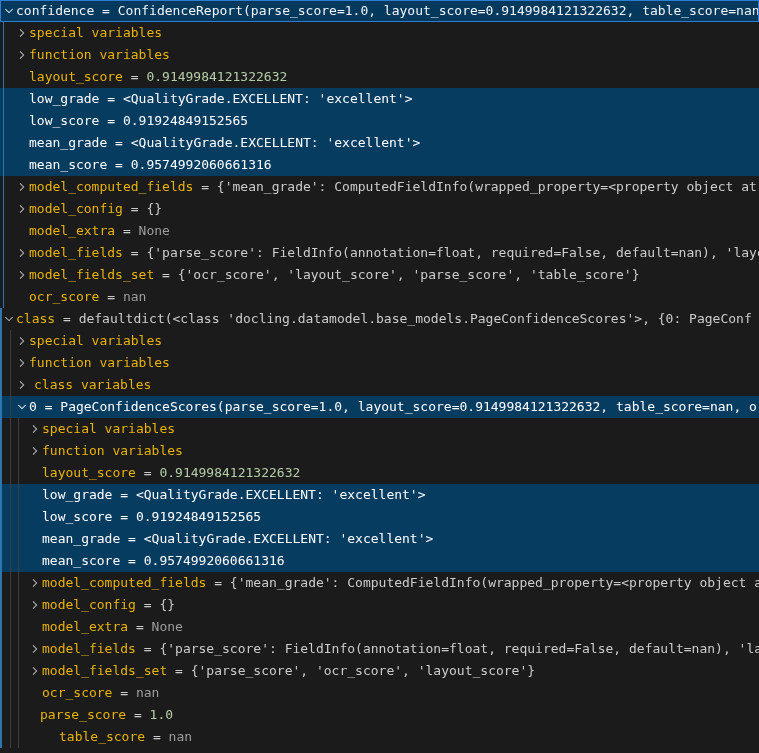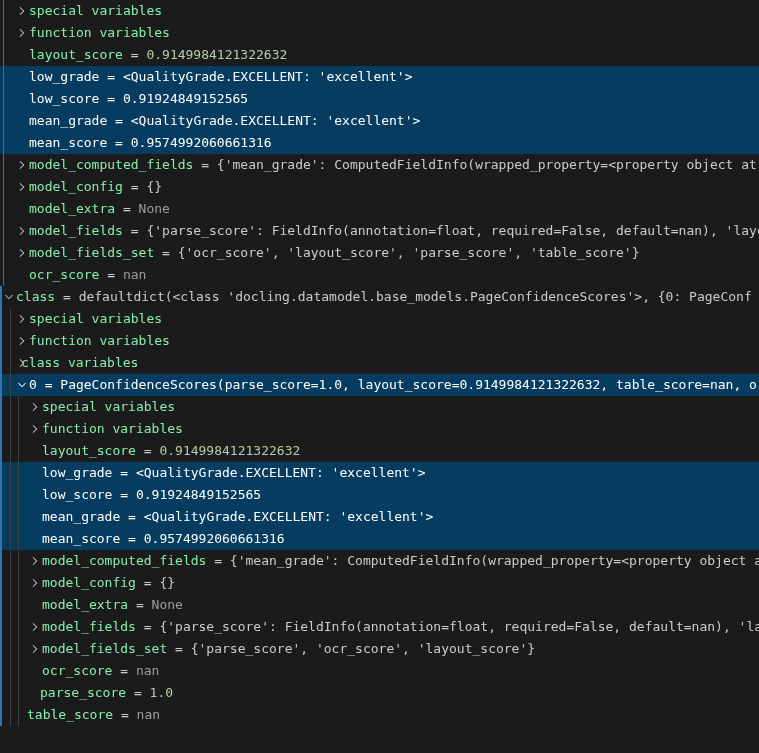--- a/index.html
+++ b/index.html
@@ -29,34 +29,37 @@
   .row.selected .name,
   .row.selected .v-object,
   .row.selected .eq,
   .row.selected .twistie{color:#f2f6fa;}
   .twistie{
     position:absolute;top:3px;width:16px;height:16px;
     color:#b8b8b8;display:inline-flex;align-items:center;justify-content:center;
   }
   .twistie svg{display:block;}
   .twistie.expanded svg{transform:rotate(90deg);}
-  .name{color:#86efac;}
+  .name{color:#eab308;}
   .eq{color:#cccccc;}
   .v-number{color:#b5cea8;}
   .v-object{color:#cccccc;}
   .v-dim{color:#9d9d9d;}
   .guide{position:absolute;top:0;bottom:0;width:1px;pointer-events:none;}
   .guide.blue{background:#2e75b0;}
   .guide.blue-bar{width:2px;background:#2e75b0;}
   .guide.gray{background:#3e3e3e;}
 </style>
 </head>
 <body>
 
 <div id="tree">
+    <div class="row selected" style="padding-left: 16px;"><span class="twistie expanded" style="left: 1px;"><svg width="14" height="14" viewBox="0 0 16 16">
+          <path fill="currentColor" d="M6.1 3.4l-.8.8L9.1 8l-3.8 3.8.8.8L10.7 8z"></path>
+        </svg></span><span class="name">confidence</span><span class="eq"> = </span><span class="v-object">ConfidenceReport(parse_score=1.0, layout_score=0.9149984121322632, table_score=nan</span></div>
     <div class="row" style="padding-left: 29px;"><span class="guide blue" style="left: 3px;"></span><span class="twistie collapsed" style="left: 14px;"><svg width="14" height="14" viewBox="0 0 16 16">
           <path fill="currentColor" d="M6.1 3.4l-.8.8L9.1 8l-3.8 3.8.8.8L10.7 8z"></path>
         </svg></span><span class="name">special variables</span></div>
     <div class="row" style="padding-left: 29px;"><span class="guide blue" style="left: 3px;"></span><span class="twistie collapsed" style="left: 14px;"><svg width="14" height="14" viewBox="0 0 16 16">
           <path fill="currentColor" d="M6.1 3.4l-.8.8L9.1 8l-3.8 3.8.8.8L10.7 8z"></path>
         </svg></span><span class="name">function variables</span></div>
     <div class="row" style="padding-left: 29px;"><span class="guide blue" style="left: 3px;"></span><span class="name">layout_score</span><span class="eq"> = </span><span class="v-number">0.9149984121322632</span></div>
     <div class="row highlighted" style="padding-left: 29px;"><span class="guide blue" style="left: 3px;"></span><span class="name">low_grade</span><span class="eq"> = </span><span class="v-object">&lt;QualityGrade.EXCELLENT: 'excellent'&gt;</span></div>
     <div class="row highlighted" style="padding-left: 29px;"><span class="guide blue" style="left: 3px;"></span><span class="name">low_score</span><span class="eq"> = </span><span class="v-number">0.91924849152565</span></div>
     <div class="row highlighted" style="padding-left: 29px;"><span class="guide blue" style="left: 3px;"></span><span class="name">mean_grade</span><span class="eq"> = </span><span class="v-object">&lt;QualityGrade.EXCELLENT: 'excellent'&gt;</span></div>
@@ -77,21 +80,21 @@
     <div class="row" style="padding-left: 29px;"><span class="guide blue" style="left: 3px;"></span><span class="name">ocr_score</span><span class="eq"> = </span><span class="v-dim">nan</span></div>
     <div class="row" style="padding-left: 16px;"><span class="guide blue-bar" style="left: 0px;"></span><span class="twistie expanded" style="left: 1px;"><svg width="14" height="14" viewBox="0 0 16 16">
           <path fill="currentColor" d="M6.1 3.4l-.8.8L9.1 8l-3.8 3.8.8.8L10.7 8z"></path>
         </svg></span><span class="name">class</span><span class="eq"> = </span><span class="v-object">defaultdict(&lt;class 'docling.datamodel.base_models.PageConfidenceScores'&gt;, {0: PageConf</span></div>
     <div class="row" style="padding-left: 29px;"><span class="guide blue-bar" style="left: 0px;"></span><span class="guide gray" style="left: 10px;"></span><span class="twistie collapsed" style="left: 14px;"><svg width="14" height="14" viewBox="0 0 16 16">
           <path fill="currentColor" d="M6.1 3.4l-.8.8L9.1 8l-3.8 3.8.8.8L10.7 8z"></path>
         </svg></span><span class="name">special variables</span></div>
     <div class="row" style="padding-left: 29px;"><span class="guide blue-bar" style="left: 0px;"></span><span class="guide gray" style="left: 10px;"></span><span class="twistie collapsed" style="left: 14px;"><svg width="14" height="14" viewBox="0 0 16 16">
           <path fill="currentColor" d="M6.1 3.4l-.8.8L9.1 8l-3.8 3.8.8.8L10.7 8z"></path>
         </svg></span><span class="name">function variables</span></div>
-    <div class="row" style="padding-left: 21px;"><span class="guide blue-bar" style="left: 0px;"></span><span class="guide gray" style="left: 10px;"></span><span class="twistie collapsed" style="left: 14px;"><svg width="14" height="14" viewBox="0 0 16 16">
+    <div class="row" style="padding-left: 34px;"><span class="guide blue-bar" style="left: 0px;"></span><span class="guide gray" style="left: 10px;"></span><span class="twistie collapsed" style="left: 14px;"><svg width="14" height="14" viewBox="0 0 16 16">
           <path fill="currentColor" d="M6.1 3.4l-.8.8L9.1 8l-3.8 3.8.8.8L10.7 8z"></path>
         </svg></span><span class="name">class variables</span></div>
     <div class="row highlighted" style="padding-left: 29px;"><span class="guide blue-bar" style="left: 0px;"></span><span class="guide gray" style="left: 10px;"></span><span class="twistie expanded" style="left: 14px;"><svg width="14" height="14" viewBox="0 0 16 16">
           <path fill="currentColor" d="M6.1 3.4l-.8.8L9.1 8l-3.8 3.8.8.8L10.7 8z"></path>
         </svg></span><span class="name">0</span><span class="eq"> = </span><span class="v-object">PageConfidenceScores(parse_score=1.0, layout_score=0.9149984121322632, table_score=nan, o</span></div>
     <div class="row" style="padding-left: 42px;"><span class="guide blue-bar" style="left: 0px;"></span><span class="guide gray" style="left: 10px;"></span><span class="guide gray" style="left: 18px;"></span><span class="twistie collapsed" style="left: 27px;"><svg width="14" height="14" viewBox="0 0 16 16">
           <path fill="currentColor" d="M6.1 3.4l-.8.8L9.1 8l-3.8 3.8.8.8L10.7 8z"></path>
         </svg></span><span class="name">special variables</span></div>
     <div class="row" style="padding-left: 42px;"><span class="guide blue-bar" style="left: 0px;"></span><span class="guide gray" style="left: 10px;"></span><span class="guide gray" style="left: 18px;"></span><span class="twistie collapsed" style="left: 27px;"><svg width="14" height="14" viewBox="0 0 16 16">
           <path fill="currentColor" d="M6.1 3.4l-.8.8L9.1 8l-3.8 3.8.8.8L10.7 8z"></path>
@@ -109,14 +112,14 @@
         </svg></span><span class="name">model_config</span><span class="eq"> = </span><span class="v-object">{}</span></div>
     <div class="row" style="padding-left: 42px;"><span class="guide blue-bar" style="left: 0px;"></span><span class="guide gray" style="left: 10px;"></span><span class="guide gray" style="left: 18px;"></span><span class="name">model_extra</span><span class="eq"> = </span><span class="v-dim">None</span></div>
     <div class="row" style="padding-left: 42px;"><span class="guide blue-bar" style="left: 0px;"></span><span class="guide gray" style="left: 10px;"></span><span class="guide gray" style="left: 18px;"></span><span class="twistie collapsed" style="left: 27px;"><svg width="14" height="14" viewBox="0 0 16 16">
           <path fill="currentColor" d="M6.1 3.4l-.8.8L9.1 8l-3.8 3.8.8.8L10.7 8z"></path>
         </svg></span><span class="name">model_fields</span><span class="eq"> = </span><span class="v-object">{'parse_score': FieldInfo(annotation=float, required=False, default=nan), 'la</span></div>
     <div class="row" style="padding-left: 42px;"><span class="guide blue-bar" style="left: 0px;"></span><span class="guide gray" style="left: 10px;"></span><span class="guide gray" style="left: 18px;"></span><span class="twistie collapsed" style="left: 27px;"><svg width="14" height="14" viewBox="0 0 16 16">
           <path fill="currentColor" d="M6.1 3.4l-.8.8L9.1 8l-3.8 3.8.8.8L10.7 8z"></path>
         </svg></span><span class="name">model_fields_set</span><span class="eq"> = </span><span class="v-object">{'parse_score', 'ocr_score', 'layout_score'}</span></div>
     <div class="row" style="padding-left: 42px;"><span class="guide blue-bar" style="left: 0px;"></span><span class="guide gray" style="left: 10px;"></span><span class="guide gray" style="left: 18px;"></span><span class="name">ocr_score</span><span class="eq"> = </span><span class="v-dim">nan</span></div>
     <div class="row" style="padding-left: 40px;"><span class="guide blue-bar" style="left: 0px;"></span><span class="guide gray" style="left: 10px;"></span><span class="guide gray" style="left: 18px;"></span><span class="name">parse_score</span><span class="eq"> = </span><span class="v-number">1.0</span></div>
-    <div class="row" style="padding-left: 27px;"><span class="guide blue-bar" style="left: 0px;"></span><span class="guide gray" style="left: 10px;"></span><span class="guide gray" style="left: 18px;"></span><span class="name">table_score</span><span class="eq"> = </span><span class="v-dim">nan</span></div>
+    <div class="row" style="padding-left: 59px;"><span class="guide blue-bar" style="left: 0px;"></span><span class="guide gray" style="left: 10px;"></span><span class="guide gray" style="left: 18px;"></span><span class="name">table_score</span><span class="eq"> = </span><span class="v-dim">nan</span></div>
   </div>
 
 </body></html>

